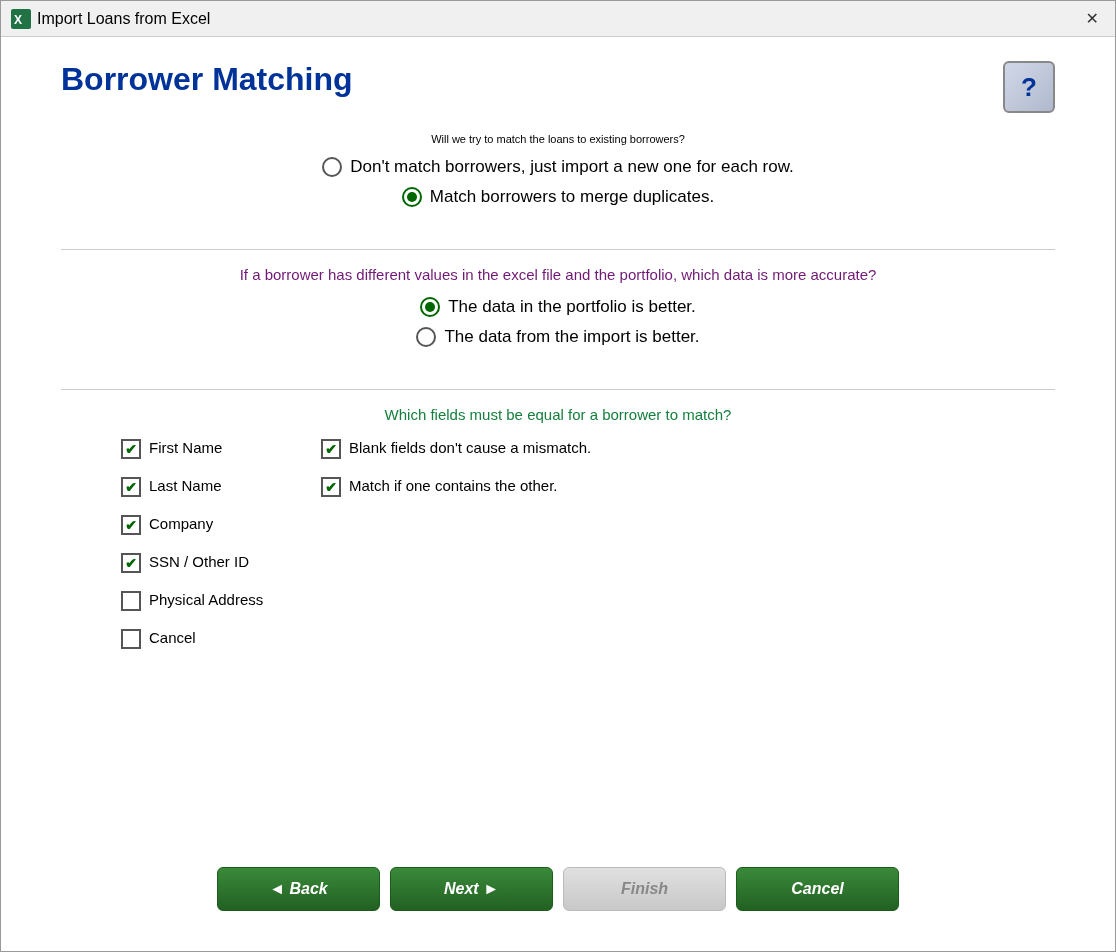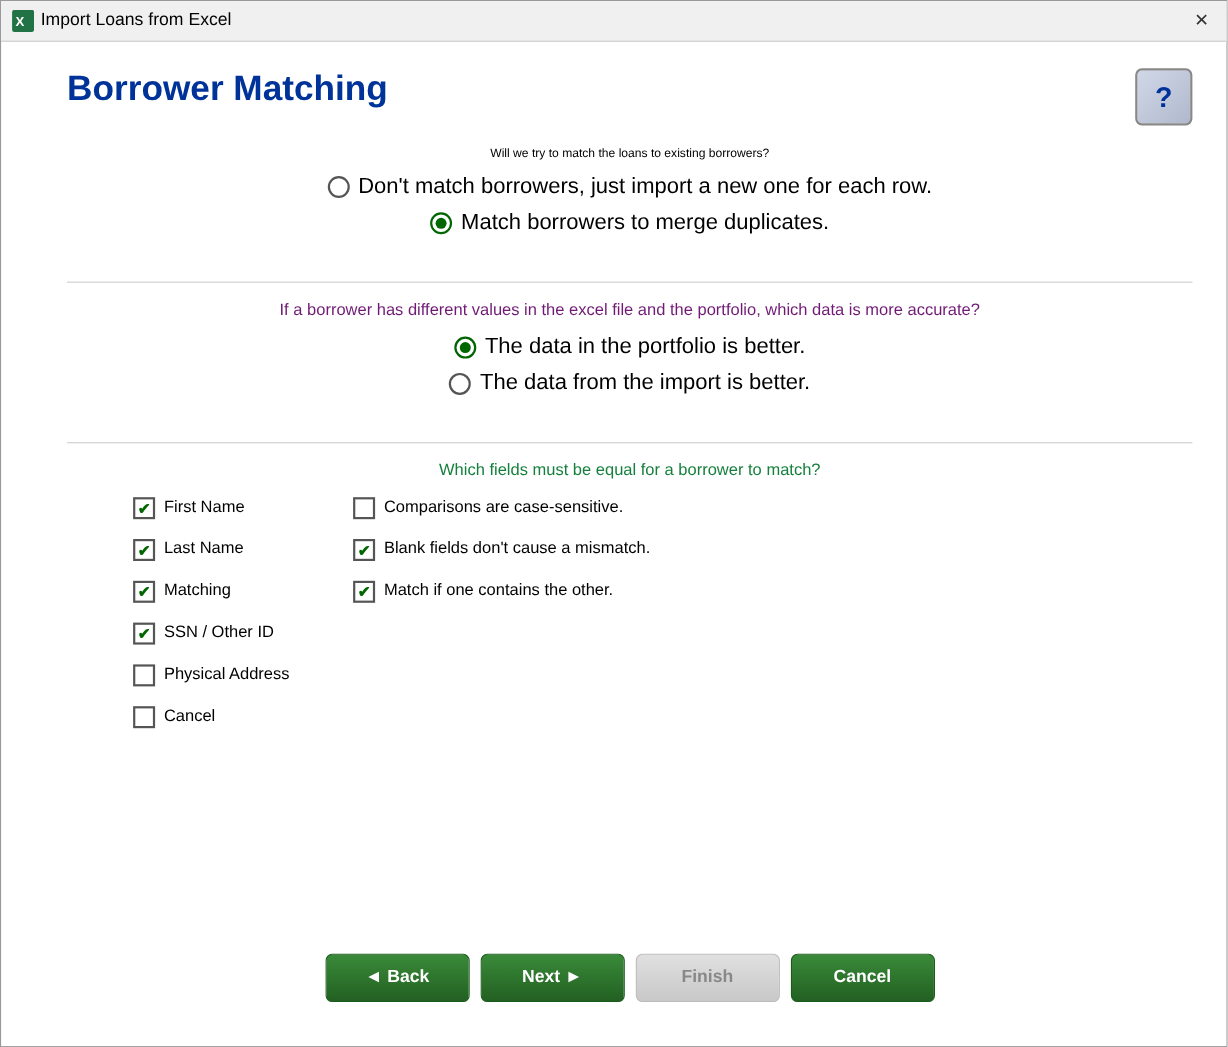--- a/index.html
+++ b/index.html
@@ -41,21 +41,21 @@
       font-size: 16px;
       cursor: pointer;
       color: #333;
       background: none;
       border: none;
       padding: 2px 6px;
     }
 
     .content {
       flex: 1;
-      padding: 24px 31px 20px 60px;
+      padding: 24px 60px 20px 60px;
       display: flex;
       flex-direction: column;
     }
 
     .header-row {
       display: flex;
       align-items: flex-start;
       justify-content: space-between;
       margin-bottom: 20px;
     }
@@ -96,21 +96,21 @@
       flex-direction: column;
       align-items: center;
       gap: 10px;
       margin-bottom: 16px;
     }
 
     .radio-item {
       display: flex;
       align-items: center;
       gap: 8px;
-      font-size: 20px;
+      font-size: 17px;
       cursor: pointer;
     }
 
     .radio-circle {
       width: 20px;
       height: 20px;
       border-radius: 50%;
       border: 2px solid #555;
       display: flex;
       align-items: center;
@@ -187,30 +187,31 @@
     .footer {
       margin-top: auto;
       padding: 20px 0 20px 0;
       display: flex;
       justify-content: center;
       gap: 10px;
     }
 
     .btn {
       padding: 12px 0;
-      width: 131px;
+      width: 163px;
       font-size: 16px;
       font-weight: bold;
       border-radius: 6px;
       border: none;
       cursor: pointer;
       display: flex;
       align-items: center;
       justify-content: center;
       gap: 6px;
+      font-style: italic;
     }
     .btn-green {
       background: linear-gradient(to bottom, #3a8a3a, #226022);
       color: #fff;
       border: 1px solid #1a5c1a;
     }
     .btn-disabled {
       background: linear-gradient(to bottom, #e0e0e0, #c8c8c8);
       color: #888;
       border: 1px solid #bbb;
@@ -288,41 +289,37 @@
           <label class="checkbox-item">
             <div class="checkbox-box checked"></div>
             <span>First Name</span>
           </label>
           <label class="checkbox-item">
             <div class="checkbox-box checked"></div>
             <span>Last Name</span>
           </label>
           <label class="checkbox-item">
             <div class="checkbox-box checked"></div>
-            <span>Matching</span>
+            <span>Company</span>
           </label>
           <label class="checkbox-item">
             <div class="checkbox-box checked"></div>
             <span>SSN / Other ID</span>
           </label>
           <label class="checkbox-item">
             <div class="checkbox-box"></div>
             <span>Physical Address</span>
           </label>
           <label class="checkbox-item">
             <div class="checkbox-box"></div>
             <span>Cancel</span>
           </label>
         </div>
 
         <div class="checkbox-col" style="padding-left: 20px;">
-          <label class="checkbox-item">
-            <div class="checkbox-box"></div>
-            <span>Comparisons are case-sensitive.</span>
-          </label>
           <label class="checkbox-item">
             <div class="checkbox-box checked"></div>
             <span>Blank fields don't cause a mismatch.</span>
           </label>
           <label class="checkbox-item">
             <div class="checkbox-box checked"></div>
             <span>Match if one contains the other.</span>
           </label>
         </div>
       </div>

